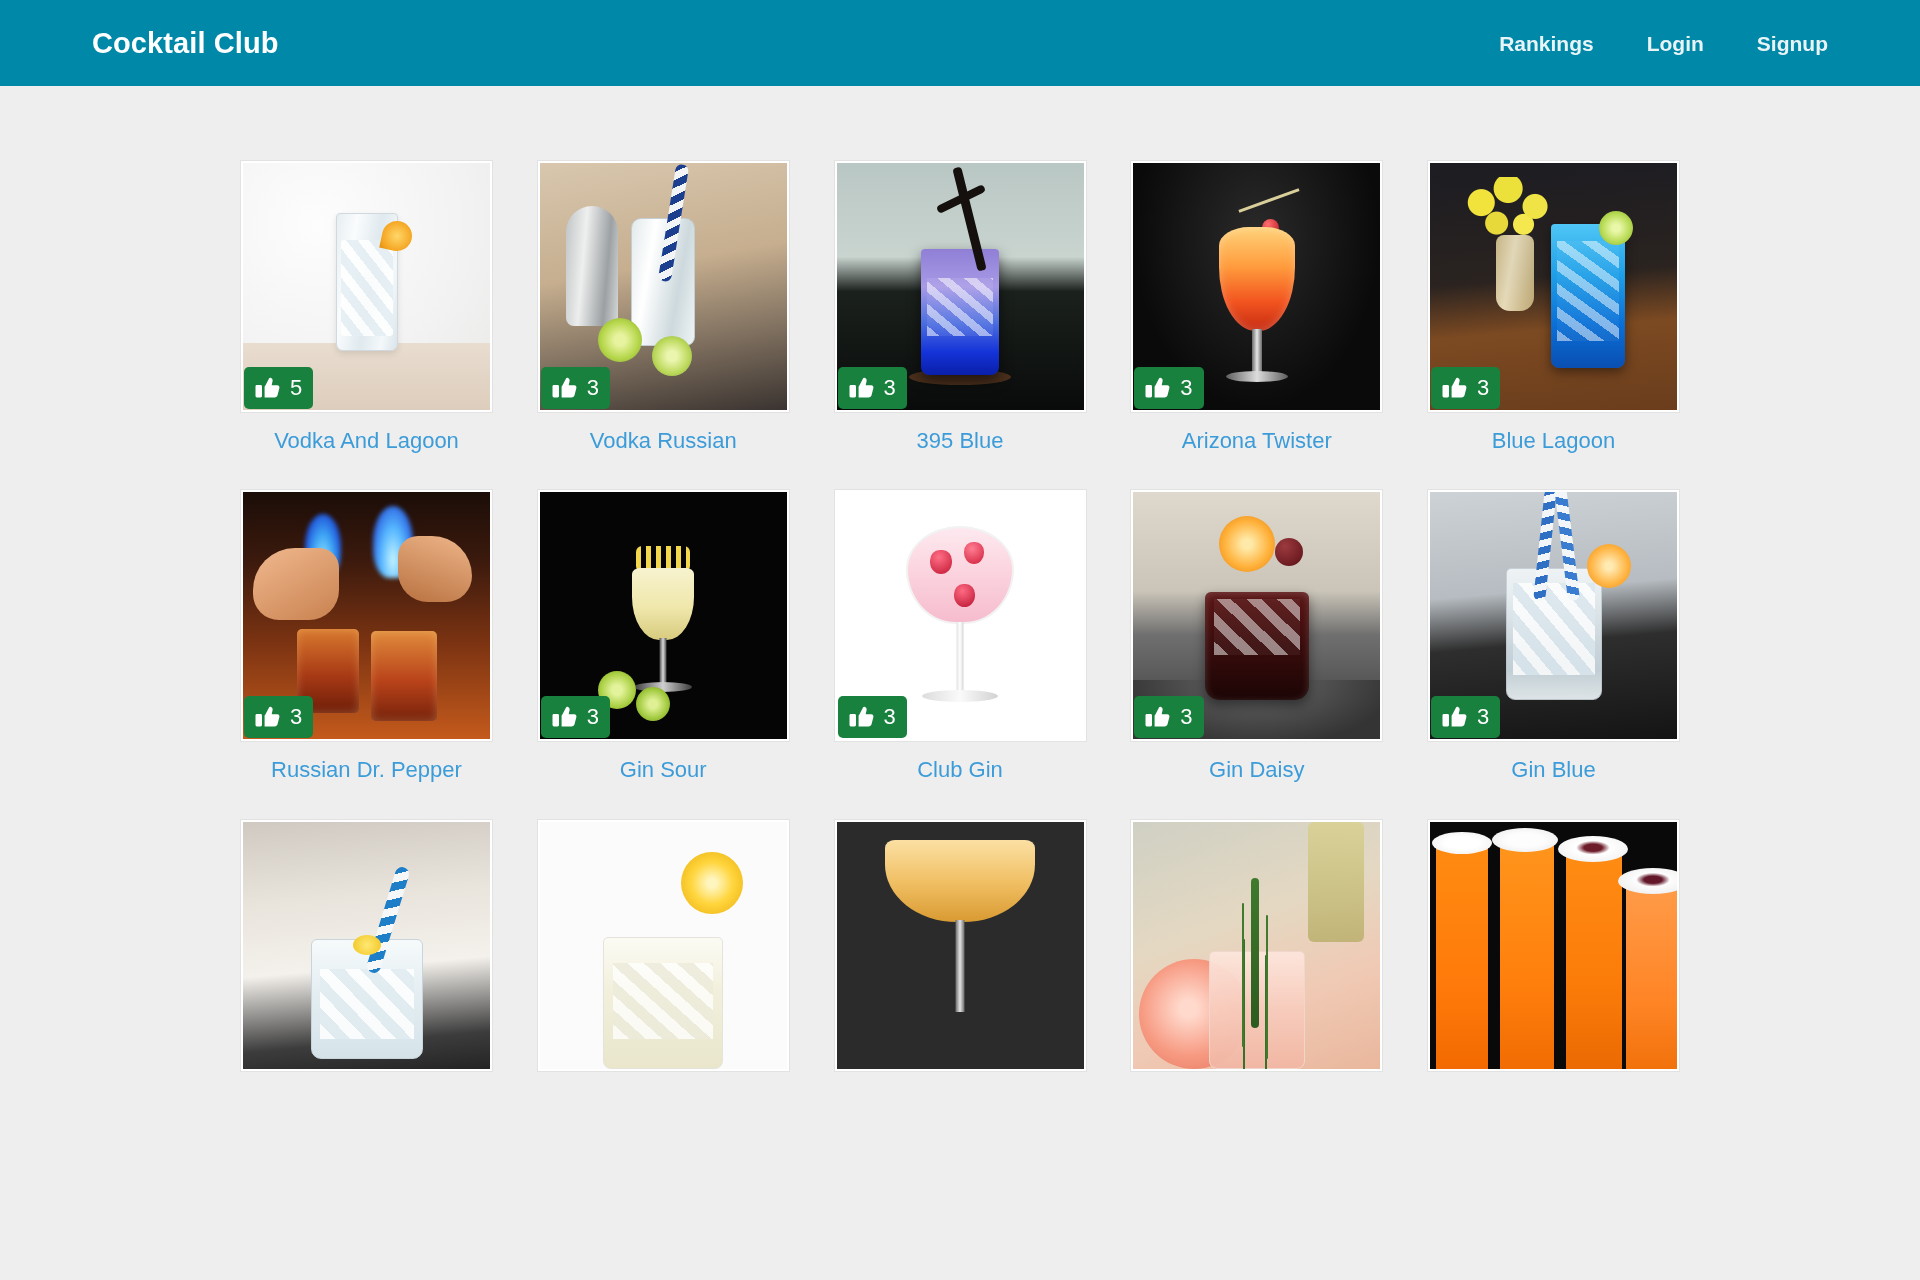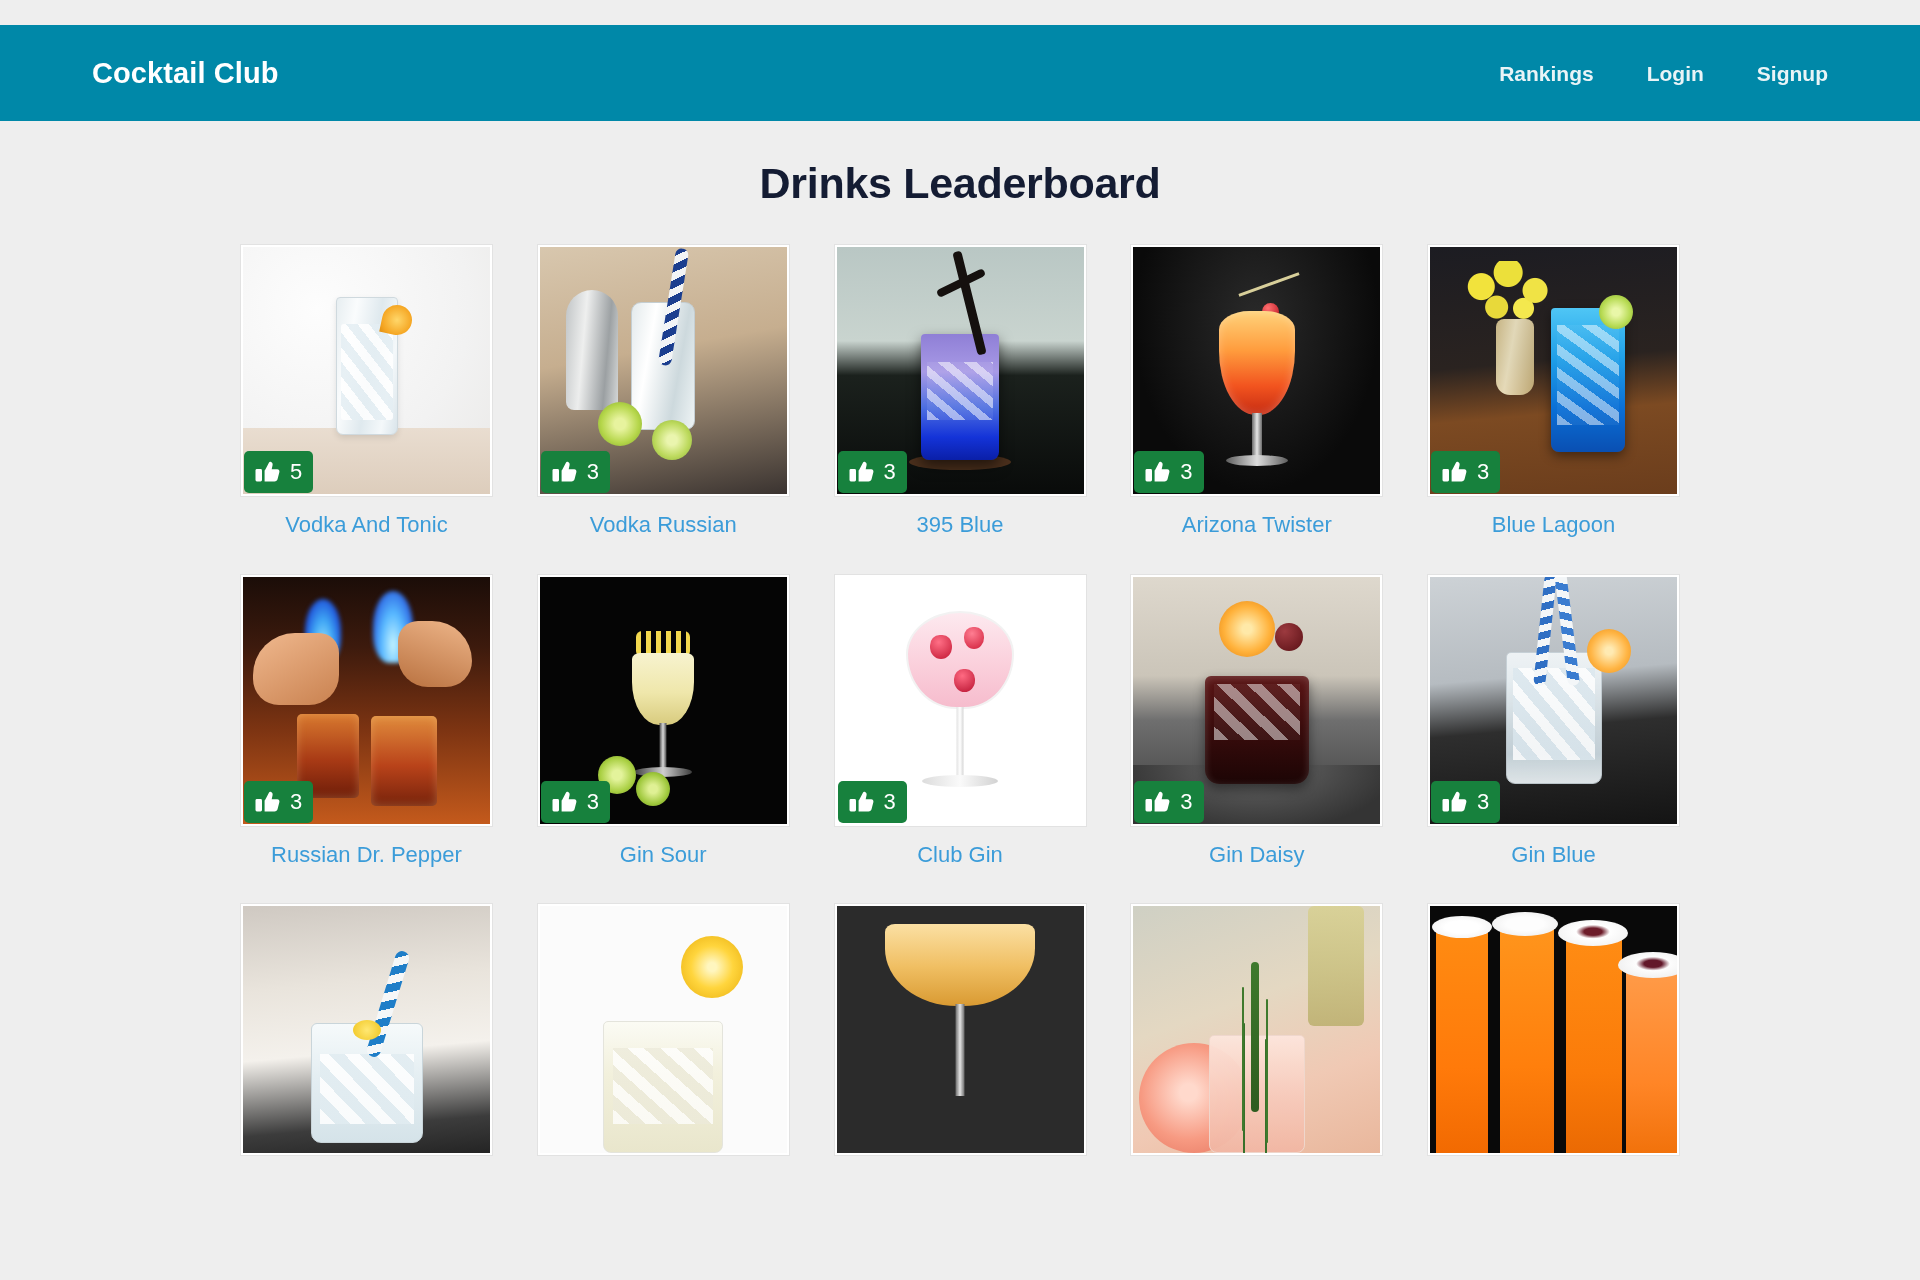--- a/index.html
+++ b/index.html
@@ -9,29 +9,28 @@
     overflow: hidden;
   }
   body {
     background: #eeeeee;
     font-family: "Liberation Sans", sans-serif;
     -webkit-font-smoothing: antialiased;
   }
 
   
   .navbar {
-    height: 96px;
+    height: 86px;
     background: #0088a8;
     display: flex;
     align-items: center;
     justify-content: space-between;
     padding: 0 78px 0 92px;
     position: relative;
     z-index: 5;
-    margin-top: 25px;
   }
   .brand {
     color: #ffffff;
     font-size: 29px;
     font-weight: bold;
     letter-spacing: 0.1px;
     text-decoration: none;
     line-height: 1;
     white-space: nowrap;
   }
@@ -369,21 +368,20 @@
 <nav class="navbar">
   <a class="brand" href="#">Cocktail Club</a>
   <div class="nav-links">
     <a class="nav-link" href="#">Rankings</a>
     <a class="nav-link" href="#">Login</a>
     <a class="nav-link" href="#">Signup</a>
   </div>
 </nav>
 
 <div class="page-head">
-  <h1 class="page-title">Drinks Leaderboard</h1>
 </div>
 
 <div class="grid" id="grid">
     <div class="card">
       <div class="thumb-wrap">
         <div class="thumb img-vodka-tonic">
           <div class="counter"></div>
           <div class="g"></div>
           <div class="ice"></div>
           <div class="slice"></div>
@@ -391,21 +389,21 @@
         <div class="vote-badge">
           <span>
             <svg width="26" height="24" viewBox="0 0 26 24" aria-hidden="true">
               <rect x="0.5" y="9" width="6.5" height="12.5" rx="1.4" fill="#ffffff"></rect>
               <path d="M9.6 21.5h9.9c1.5 0 2.8-1 3.1-2.4l1.8-7.2c.3-1.3-.7-2.6-2.1-2.6h-5.6l.9-4.4c.3-1.4-.6-2.8-2-3.1-.7-.2-1.4.2-1.7.9L10.9 8.4c-.5 1-.9 1.6-1.3 2v11.1z" fill="#ffffff"></path>
             </svg>
           </span>
           <span class="vote-count">5</span>
         </div>
       </div>
-      <a class="card-label" href="#">Vodka And Tonic</a>
+      <a class="card-label" href="#">Vodka And Lagoon</a>
     </div>
     <div class="card">
       <div class="thumb-wrap">
         <div class="thumb img-vodka-russian">
           <div class="decanter"></div>
           <div class="bottle"></div>
           <div class="straw"></div>
           <div class="lime1"></div>
           <div class="lime2"></div>
         </div>

